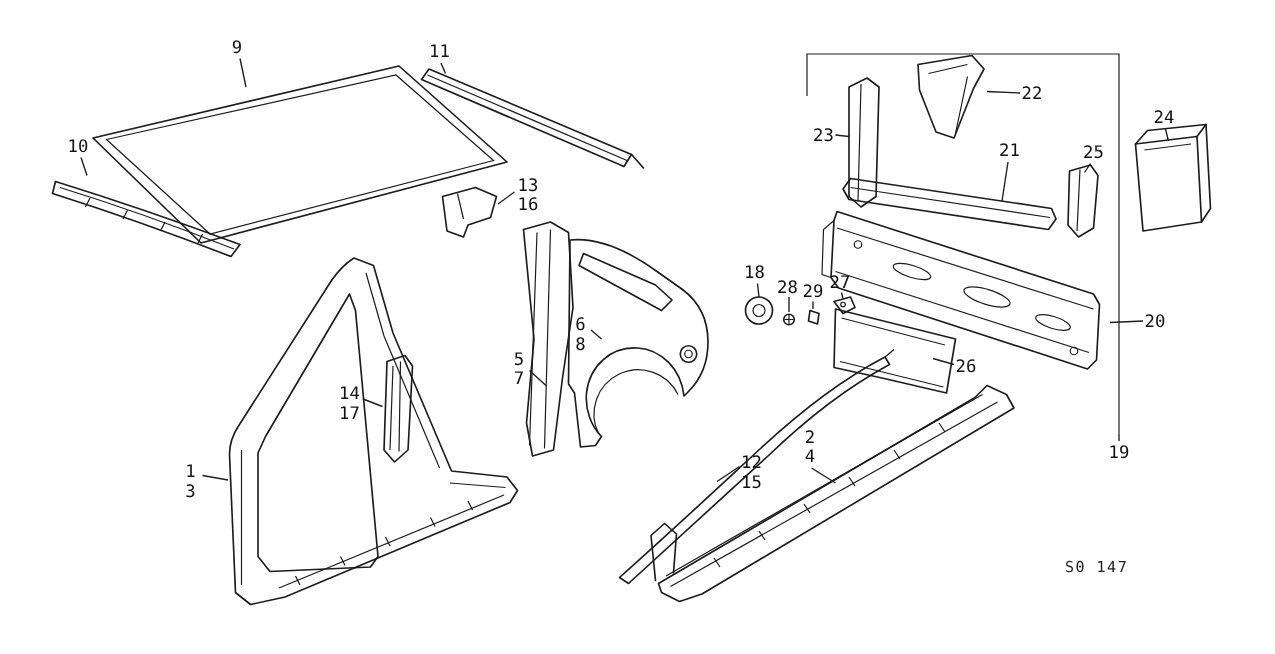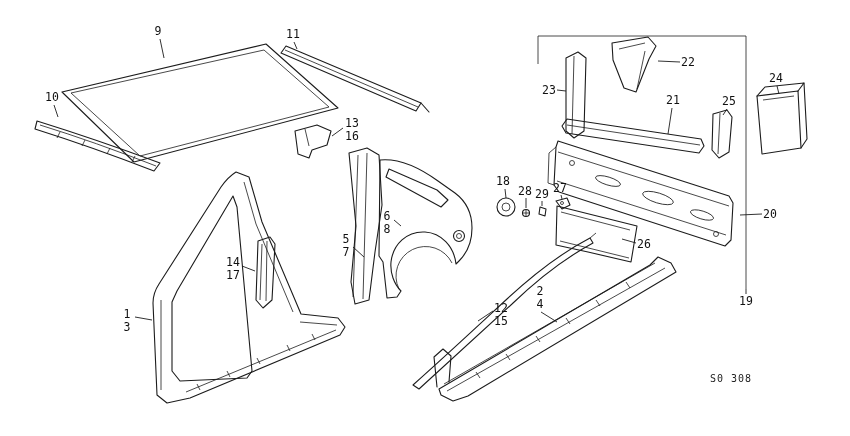--- a/index.html
+++ b/index.html
@@ -189,14 +189,14 @@
       <text x="127" y="318" class="part-label">1</text>
       <text x="127" y="331" class="part-label">3</text>
       <polyline points="493,311 478,321" class="leader"></polyline>
       <text x="501" y="312" class="part-label">12</text>
       <text x="501" y="325" class="part-label">15</text>
       <text x="540" y="295" class="part-label">2</text>
       <polyline points="541,312 557,322" class="leader"></polyline>
       <text x="540" y="308" class="part-label">4</text>
     </svg>
 
-  <div class="fig-code">S0 308</div>
+  <div class="fig-code">S0 147</div>
 </div>
 
 </body></html>

